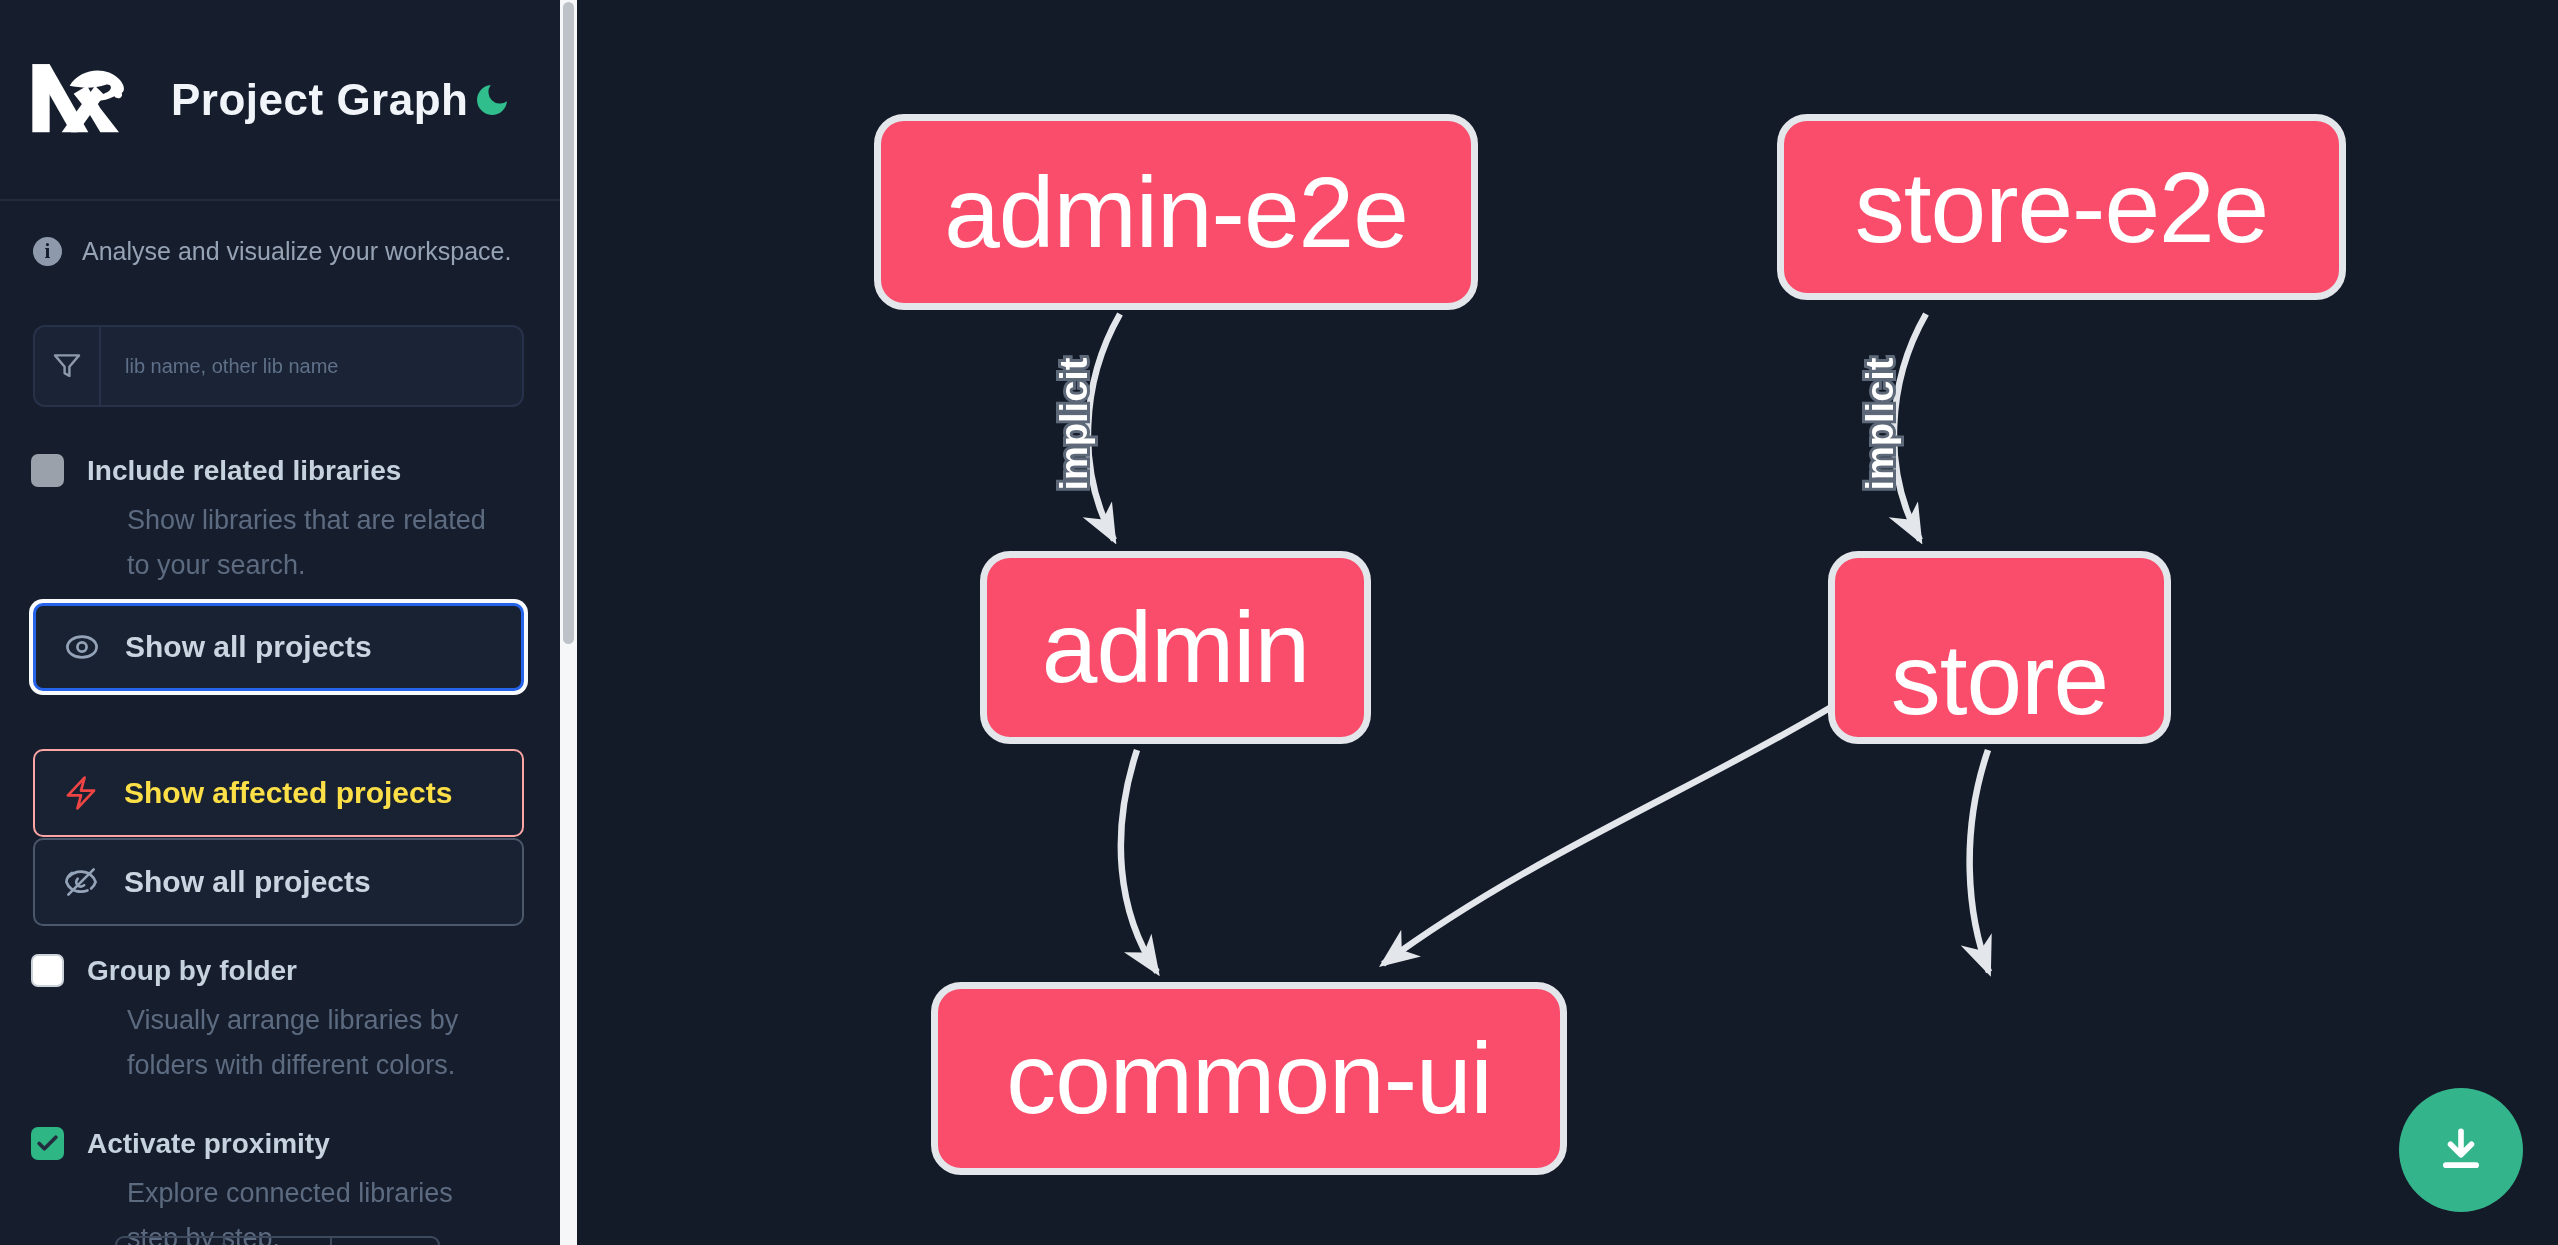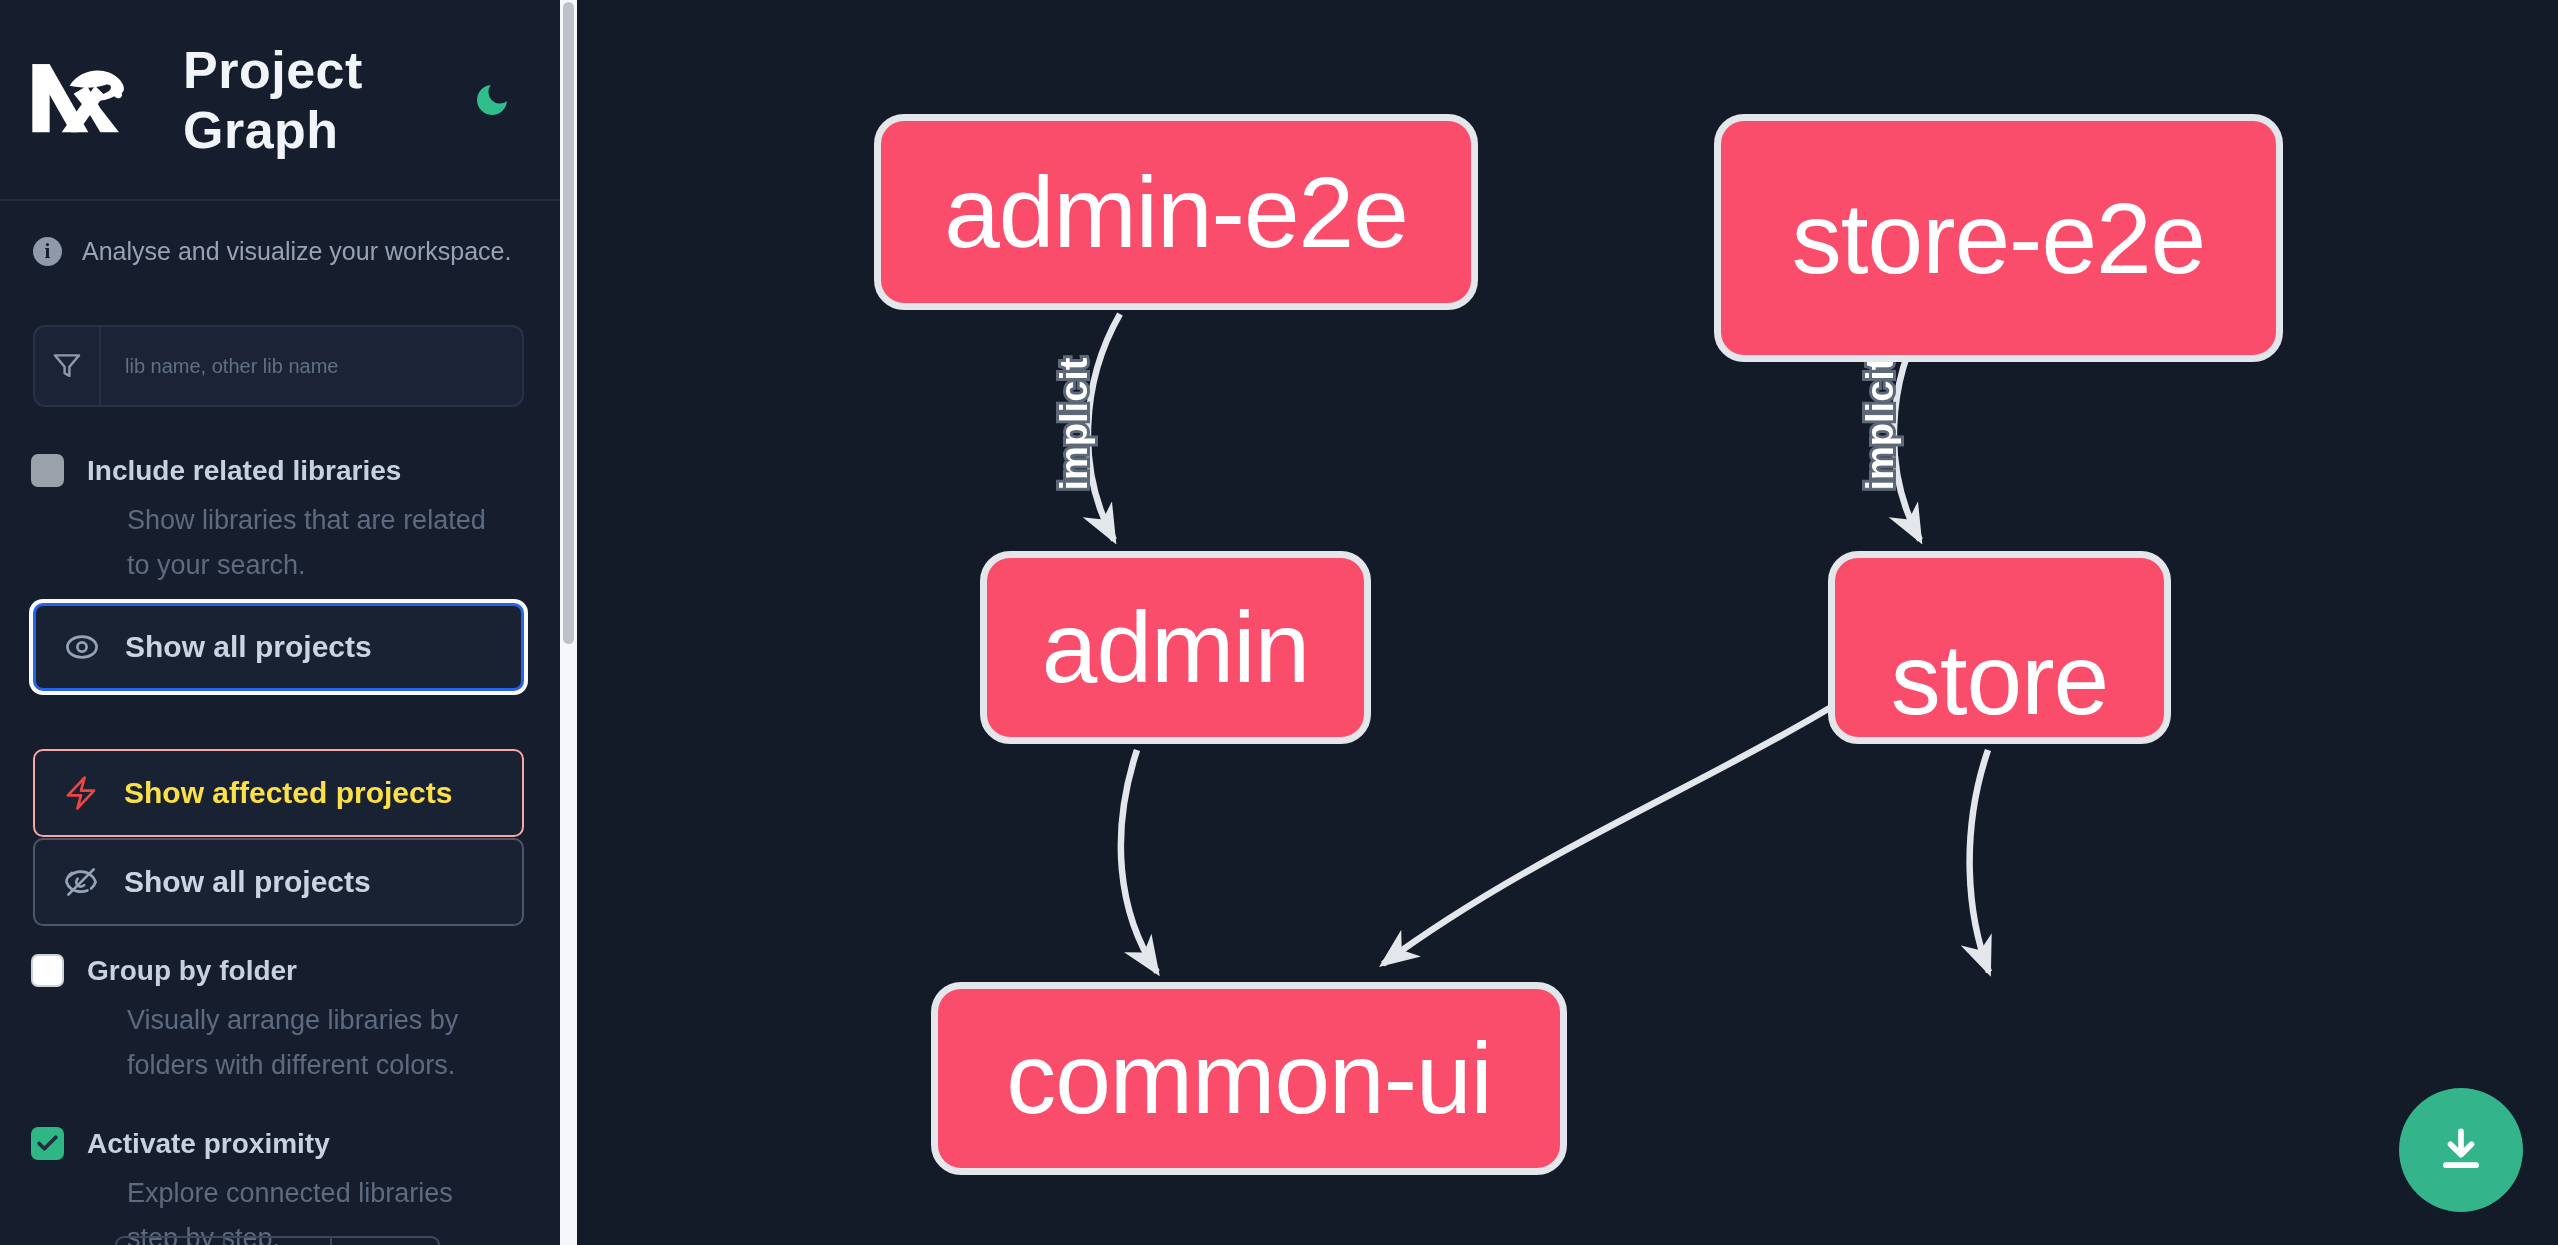--- a/index.html
+++ b/index.html
@@ -4,21 +4,21 @@
 <style>
   html,body{margin:0;padding:0;width:2558px;height:1245px;overflow:hidden;
     font-family:"Liberation Sans",sans-serif;background:#131a28;}
   *{box-sizing:border-box;}
 
   
   .sidebar{position:absolute;left:0;top:0;width:560px;height:1245px;background:#161e2e;}
   .sb-header{height:201px;display:flex;align-items:center;padding:0 48px 0 31px;
     border-bottom:2px solid #222c3e;}
   .logo{width:100px;height:74px;flex:0 0 auto;}
-  .app-title{margin:0 0 0 52px;font-size:52px;font-weight:700;color:#f1f5f9;letter-spacing:.5px;}
+  .app-title{margin:0 0 0 40px;font-size:44px;font-weight:700;color:#f1f5f9;letter-spacing:.5px;}
   .theme-btn{margin-left:auto;background:none;border:none;padding:0;cursor:pointer;width:40px;height:40px;}
   .theme-btn svg{width:40px;height:40px;}
 
   .tagline{display:flex;align-items:center;gap:20px;margin:36px 33px 0 33px;}
   .info-badge{width:29px;height:29px;border-radius:50%;background:#8e9aab;color:#161e2e;
     font-size:21px;font-weight:700;display:flex;align-items:center;justify-content:center;
     font-family:"Liberation Serif",serif;flex:0 0 auto;}
   .tagline span.txt{font-size:25px;color:#96a3b5;}
 
   .search{position:absolute;left:33px;top:325px;width:491px;height:82px;background:#1b2436;
@@ -66,21 +66,21 @@
   .edge{fill:none;stroke:#e3e6ea;stroke-width:6.5px;}
   .edge-label{font-family:"Liberation Sans",sans-serif;font-size:38px;font-weight:700;
     fill:#ffffff;stroke:#5d6878;stroke-width:6px;paint-order:stroke;text-anchor:middle;}
 
   .node{position:absolute;border:7px solid #e3e6ea;border-radius:30px;color:#ffffff;
     display:flex;align-items:center;justify-content:center;font-size:100px;font-weight:400;
     cursor:pointer;letter-spacing:-1px;}
   .node.pink{background:#f94d6b;}
   .node.gray{background:#66707f;}
   .n-admin-e2e{left:297px;top:114px;width:604px;height:196px;}
-  .n-store-e2e{left:1137px;top:114px;width:569px;height:248px;}
+  .n-store-e2e{left:1200px;top:114px;width:569px;height:186px;}
   .n-admin{left:403px;top:551px;width:391px;height:193px;}
   .n-store{left:1251px;top:551px;width:343px;height:193px;align-items:flex-end;}
   .n-common-ui{left:354px;top:982px;width:636px;height:193px;}
   .n-products{left:1235px;top:982px;width:525px;height:193px;}
 
   .fab{position:absolute;left:1822px;top:1088px;width:124px;height:124px;border-radius:50%;
     background:#34b48b;border:none;cursor:pointer;display:flex;align-items:center;justify-content:center;}
   .fab svg{width:56px;height:56px;}
 </style>
 </head>

